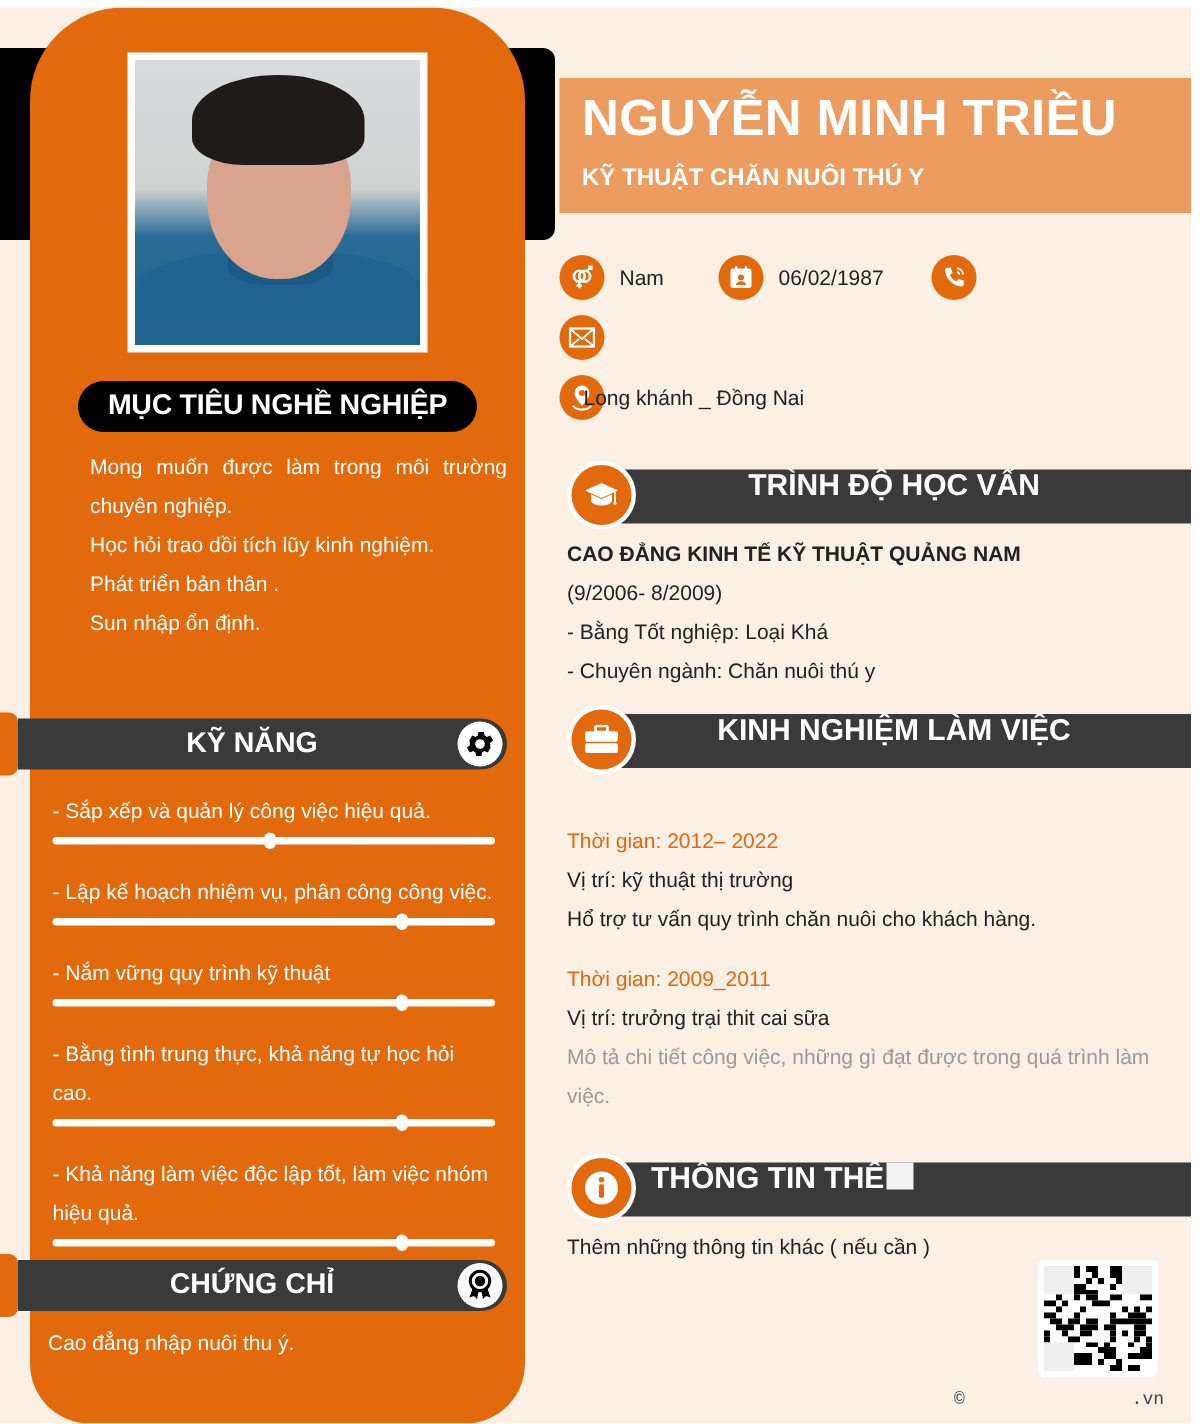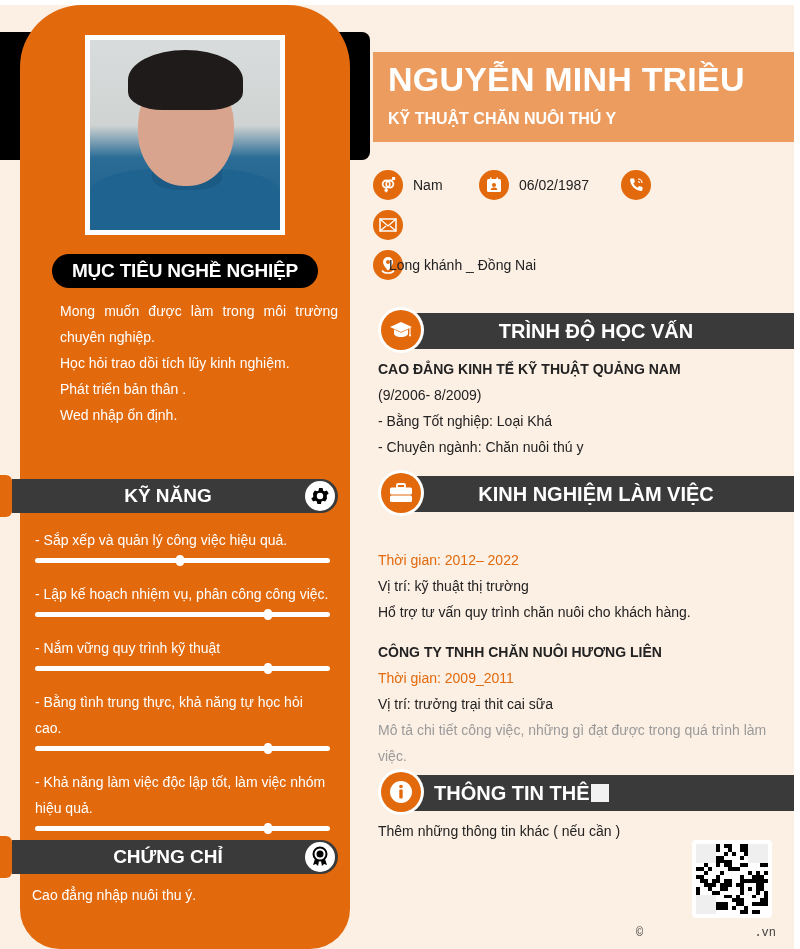--- a/index.html
+++ b/index.html
@@ -113,21 +113,21 @@
   .contact-icon {
     position: absolute; width: 30px; height: 30px; border-radius: 50%;
     background: #e2690c; display: flex; align-items: center; justify-content: center;
   }
   .contact-text { position: absolute; font-size: 14px; color: #222; }
 
   .sec-header { position: absolute; left: 378px; width: 416px; height: 46px; }
   .sec-header .bar {
     position: absolute; left: 20px; top: 6px; width: 396px; height: 36px;
     background: #3a3a3a; color: #fff; font-weight: bold; font-size: 20px;
-    display: flex; align-items: center; justify-content: center;
+    display: flex; align-items: flex-start; justify-content: center;
   }
   .sec-header .circle {
     position: absolute; left: 0; top: 0; width: 46px; height: 46px; border-radius: 50%;
     background: #fff; padding: 3px;
   }
   .sec-header .circle .inner {
     width: 40px; height: 40px; border-radius: 50%; background: #e2690c;
     display: flex; align-items: center; justify-content: center;
   }
 
@@ -165,21 +165,21 @@
         <div class="hair"></div>
       </div>
     </div>
 
     <div class="pill-title">MỤC TIÊU NGHỀ NGHIỆP</div>
 
     <div class="objective">
       <p>Mong muốn được làm trong môi trường chuyên nghiệp.</p>
       <p>Học hỏi trao dồi  tích lũy kinh nghiệm.</p>
       <p>Phát triển bản thân .</p>
-      <p>Wed nhập ổn định.</p>
+      <p>Sun nhập ổn định.</p>
     </div>
 
     <div class="side-header" style="top:474px;">
       <div class="tab"></div>
       <div class="bar">
           <span>KỸ NĂNG</span>
         </div>
       <div class="ico">
         <svg width="22" height="22" viewBox="0 0 24 24">
             <path fill="#000" d="M19.4 13a7.5 7.5 0 0 0 0-2l2.1-1.6-2-3.5-2.5 1a7.7 7.7 0 0 0-1.7-1l-.4-2.7h-4l-.4 2.7a7.7 7.7 0 0 0-1.7 1l-2.5-1-2 3.5L4.6 11a7.5 7.5 0 0 0 0 2l-2.1 1.6 2 3.5 2.5-1c.5.4 1.1.7 1.7 1l.4 2.7h4l.4-2.7c.6-.3 1.2-.6 1.7-1l2.5 1 2-3.5zM12 15.5A3.5 3.5 0 1 1 12 8.5a3.5 3.5 0 0 1 0 7z"></path>
@@ -325,21 +325,20 @@
       </div>
   </div>
 
   <div class="rtext" style="top:542px;">
     <div class="orange">Thời gian: 2012– 2022</div>
     <div>Vị trí: kỹ thuật thị trường</div>
     <div>Hổ trợ tư vấn  quy trình chăn nuôi cho khách hàng.</div>
   </div>
 
   <div class="rtext" style="top:634px;">
-    <div class="bold">CÔNG TY TNHH  CHĂN NUÔI HƯƠNG LIÊN</div>
     <div class="orange">Thời gian: 2009_2011</div>
     <div>Vị trí:  trưởng trại thit cai sữa</div>
     <div class="grey"> Mô tả chi tiết công việc, những gì đạt được trong quá trình làm việc.</div>
   </div>
 
   <div class="sec-header" style="top:764px;">
     <div class="bar" style="justify-content:flex-start; padding-left:36px;">
       <span>THÔNG TIN THÊ</span>
       <span style="display:inline-block; width:18px; height:18px; background:#f2f2f2; margin-left:1px;"></span>
     </div>

